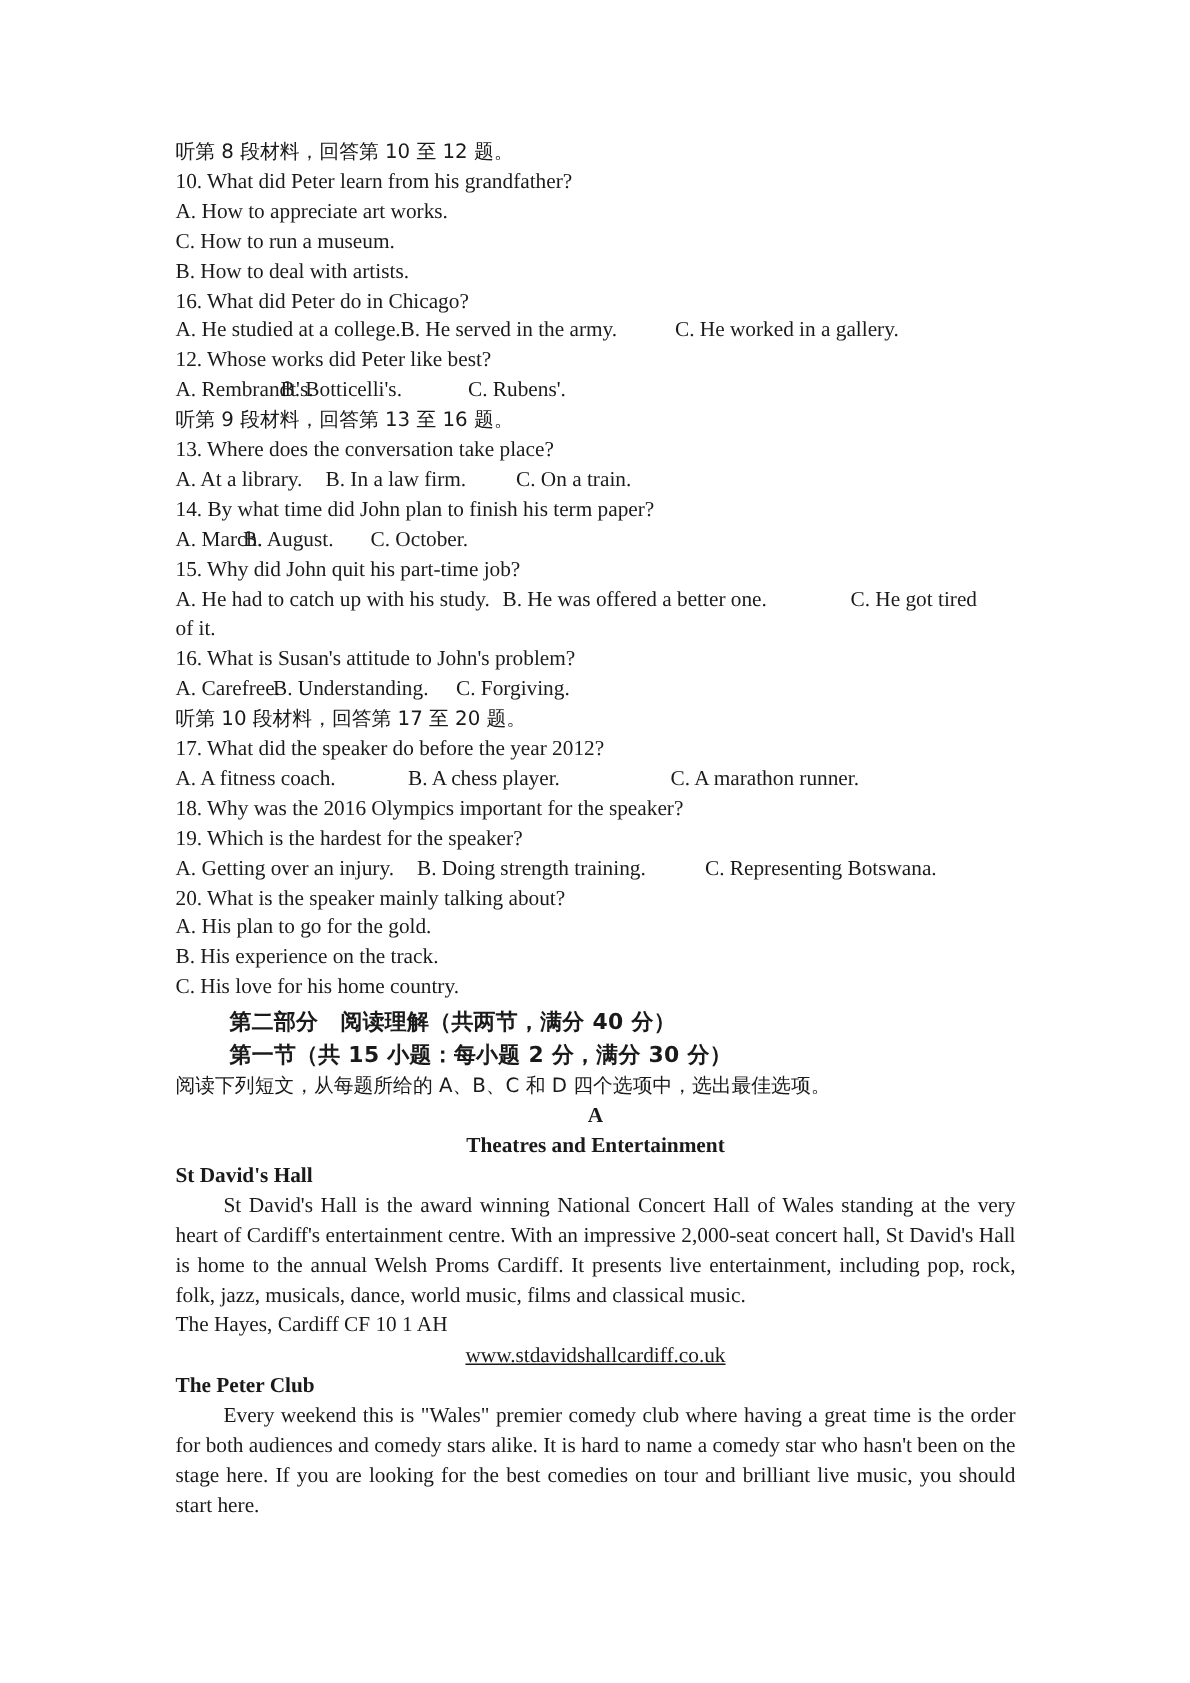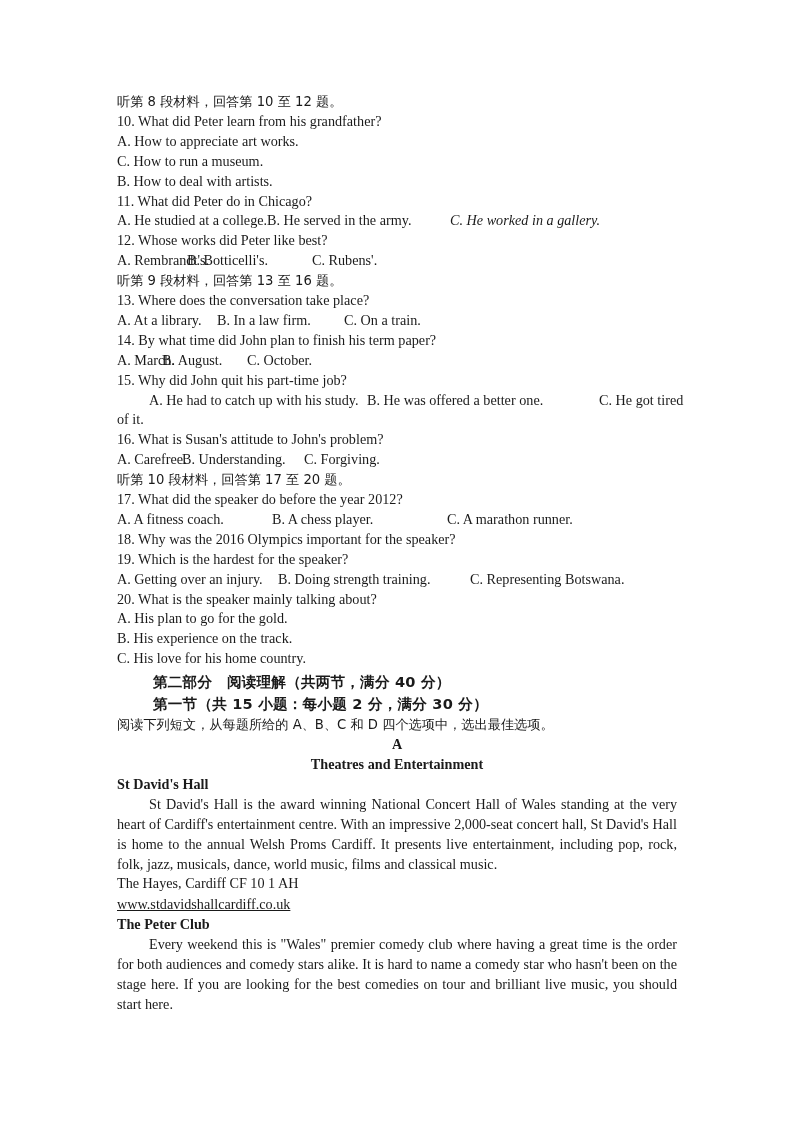--- a/index.html
+++ b/index.html
@@ -61,21 +61,21 @@
     white-space: nowrap;
   }
   .opts > span {
     position: absolute;
     top: 0;
   }
   .opt-a { left: 0; }
 
   
   .s1 .opt-b { left: 150px; }
-  .s1 .opt-c { left: 333px; font-style: italic; }
+  .s1 .opt-c { left: 333px; }
 
   .s2 .opt-b { left: 70px; }
   .s2 .opt-c { left: 195px; }
 
   .s3 .opt-b { left: 100px; }
   .s3 .opt-c { left: 227px; }
 
   .s4 .opt-b { left: 45px; }
   .s4 .opt-c { left: 130px; }
 
@@ -92,21 +92,21 @@
   .s8 .opt-c { left: 353px; }
 
   
   .q15row {
     position: relative;
     height: 19.9px;
     font-size: 14.2px;
     line-height: 19.9px;
     white-space: nowrap;
   }
-  .q15row > span { position: absolute; top: 0; margin-left: 32px; }
+  .q15row > span { position: absolute; top: 0; }
   .q15row .opt-a { left: 0; }
   .q15row .opt-b { left: 218px; }
   .q15row .opt-c { left: 450px; }
 
   
   .part-head {
     margin-top: 2px;
   }
 
   
@@ -132,36 +132,36 @@
   .plainline {
     font-size: 14.2px;
     line-height: 19.9px;
   }
   .url {
     font-size: 14.2px;
     line-height: 19.9px;
     text-decoration: underline;
     display: inline-block;
   }
-  .urlrow { line-height: 19.9px; }
+  .urlrow { line-height: 19.9px; text-align: center; }
 </style>
 </head>
 <body>
 
 <div class="page">
   <div class="content">
 
     <div class="cn">听第 8 段材料，回答第 10 至 12 题。</div>
 
     <div class="line">10. What did Peter learn from his grandfather?</div>
     <div class="line">A. How to appreciate art works.</div>
     <div class="line">C. How to run a museum.</div>
     <div class="line">B. How to deal with artists.</div>
 
-    <div class="line">11. What did Peter do in Chicago?</div>
+    <div class="line">16. What did Peter do in Chicago?</div>
     <div class="opts s1">
       <span class="opt-a">A. He studied at a college.</span>
       <span class="opt-b">B. He served in the army.</span>
       <span class="opt-c">C. He worked in a gallery.</span>
     </div>
 
     <div class="line">12. Whose works did Peter like best?</div>
     <div class="opts s2">
       <span class="opt-a">A. Rembrandt's.</span>
       <span class="opt-b">B. Botticelli's.</span>

